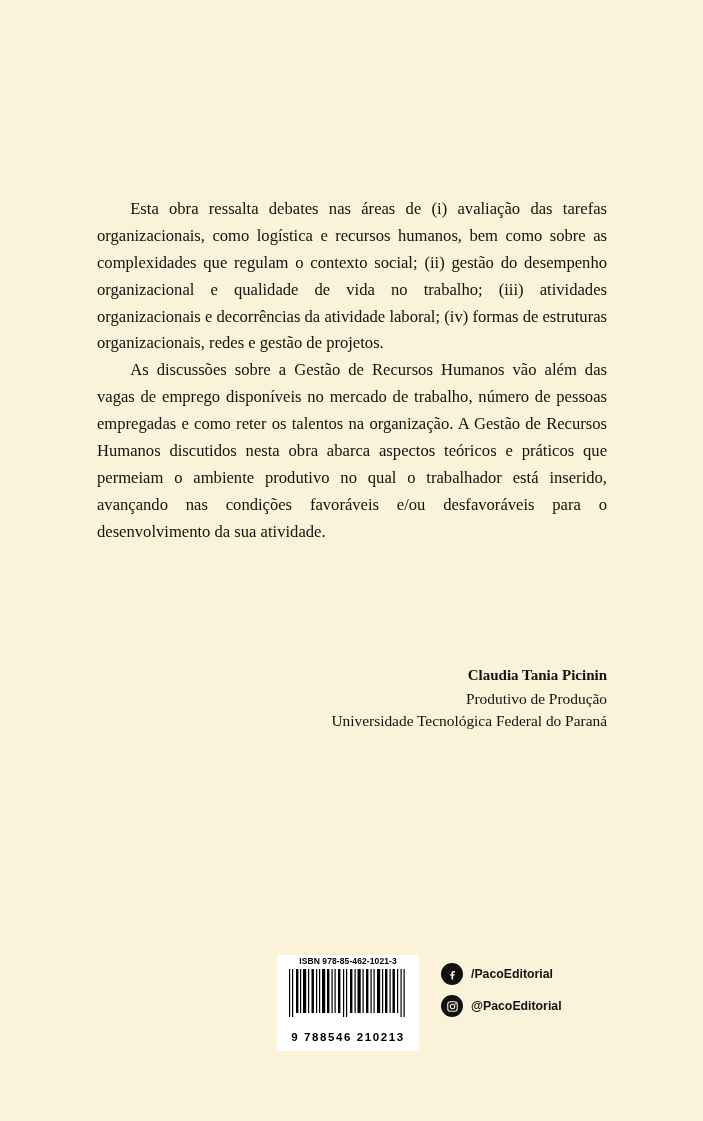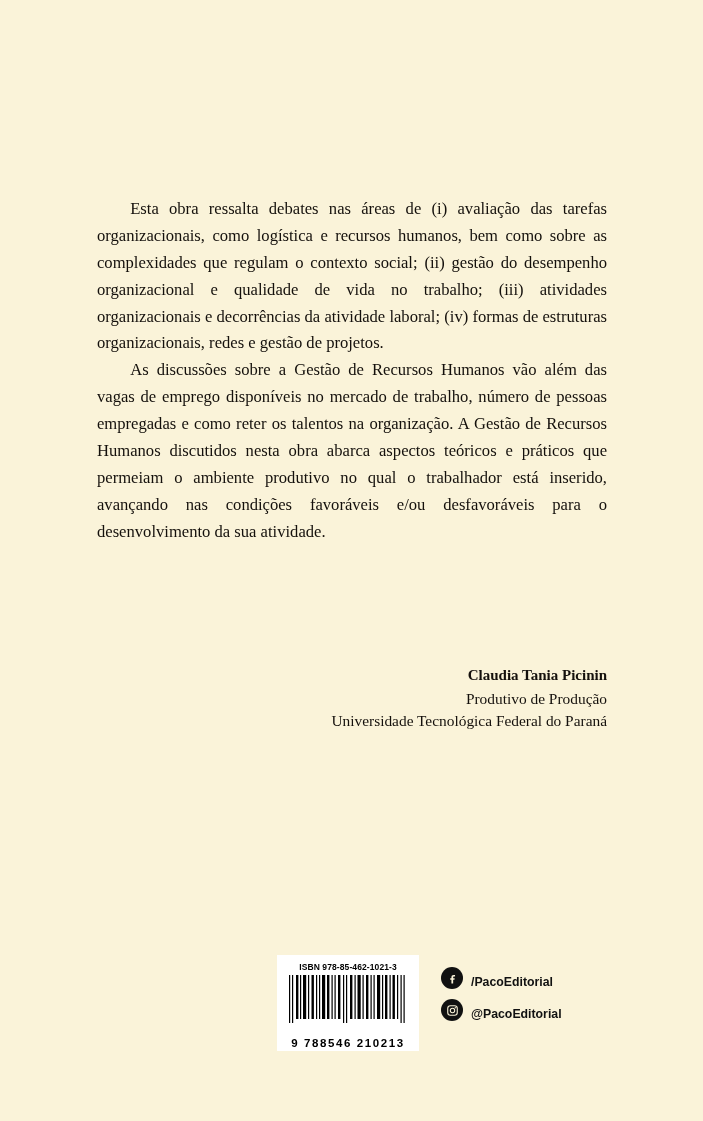--- a/index.html
+++ b/index.html
@@ -62,21 +62,20 @@
   }
   .isbn-box {
     position: absolute;
     left: 277px;
     top: 0;
     width: 142px;
     height: 96px;
     background: #ffffff;
     border: 1px solid #ffffff;
     box-sizing: border-box;
-    padding-top: 6px;
     text-align: center;
   }
   .isbn-text {
     font-family: "Liberation Sans", sans-serif;
     font-size: 8.5px;
     font-weight: bold;
     letter-spacing: 0.1px;
     color: #000;
     margin-bottom: 3px;
   }
@@ -95,21 +94,21 @@
     margin-top: 14px;
   }
   .socials {
     position: absolute;
     left: 441px;
     top: 4px;
     width: 200px;
   }
   .social-row {
     display: flex;
-    align-items: flex-end;
+    align-items: center;
     height: 30px;
     margin-bottom: 2px;
   }
   .social-icon {
     width: 22px;
     height: 22px;
     border-radius: 50%;
     background: #111;
     color: #faf3d9;
     display: flex;

